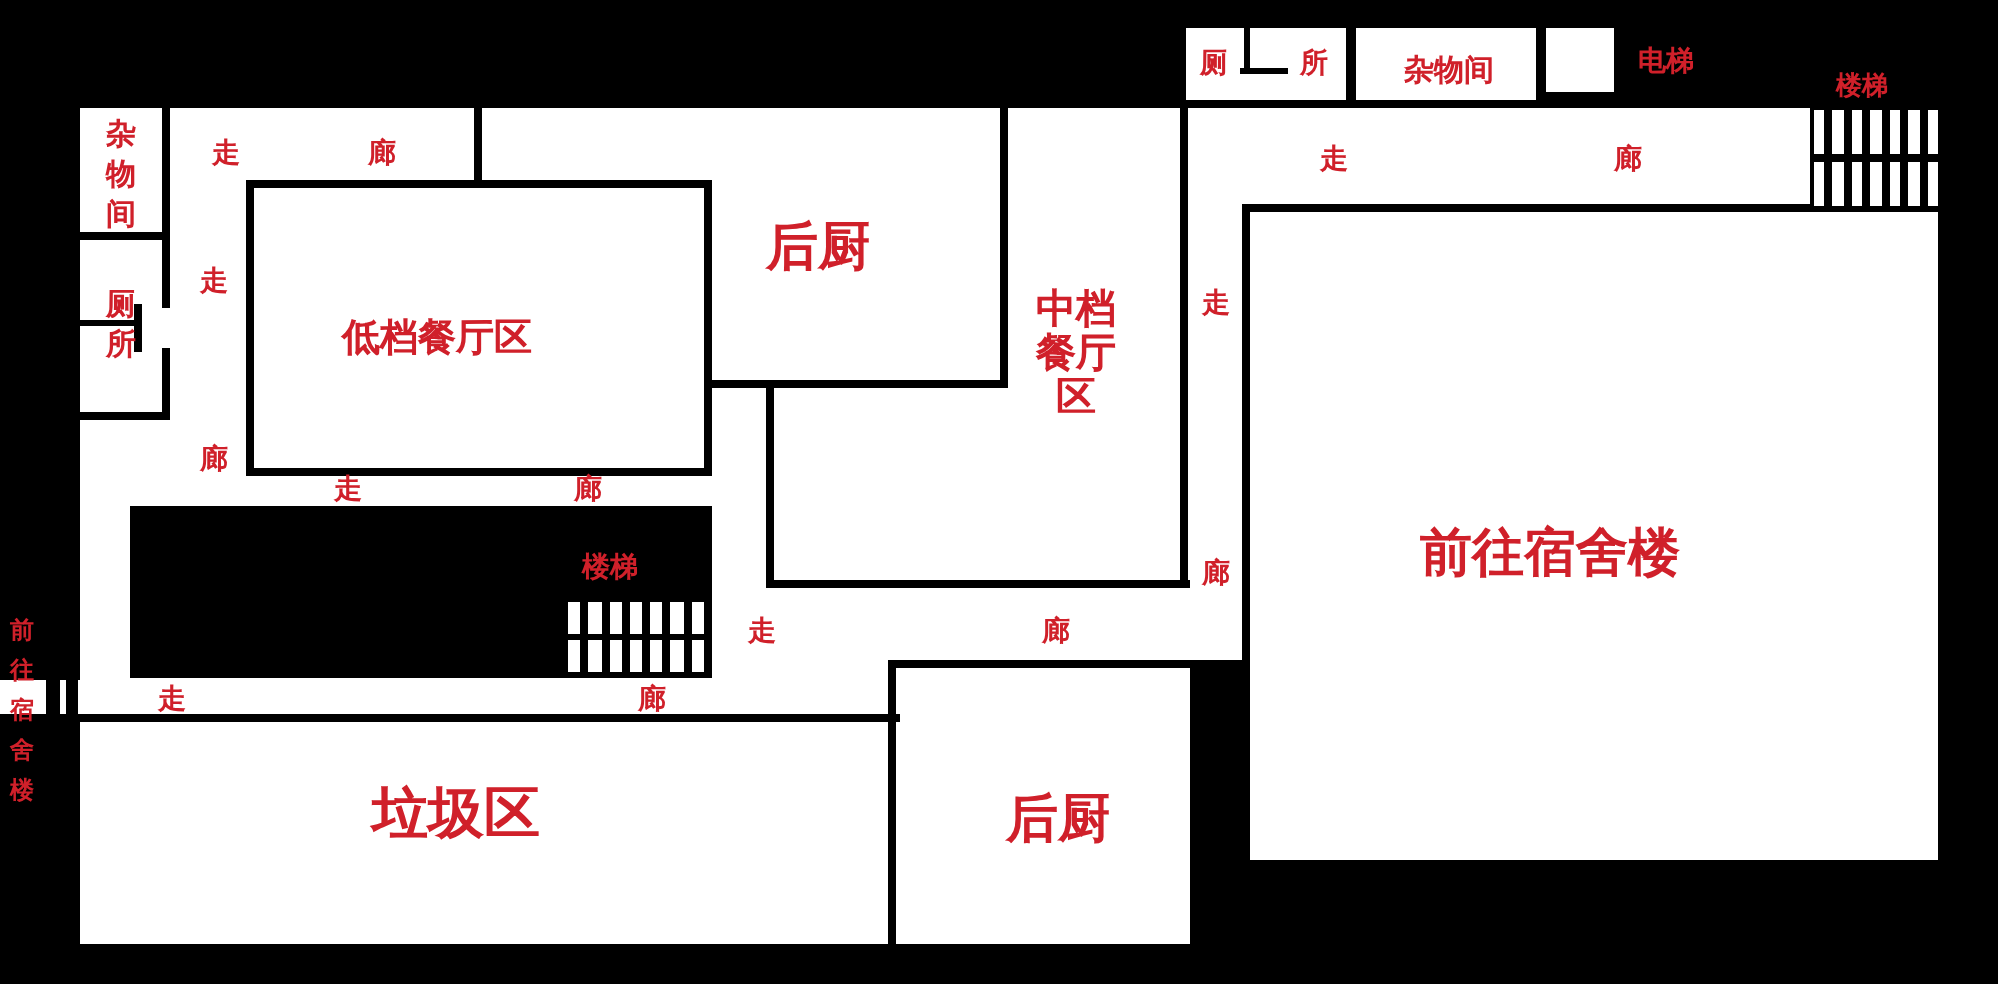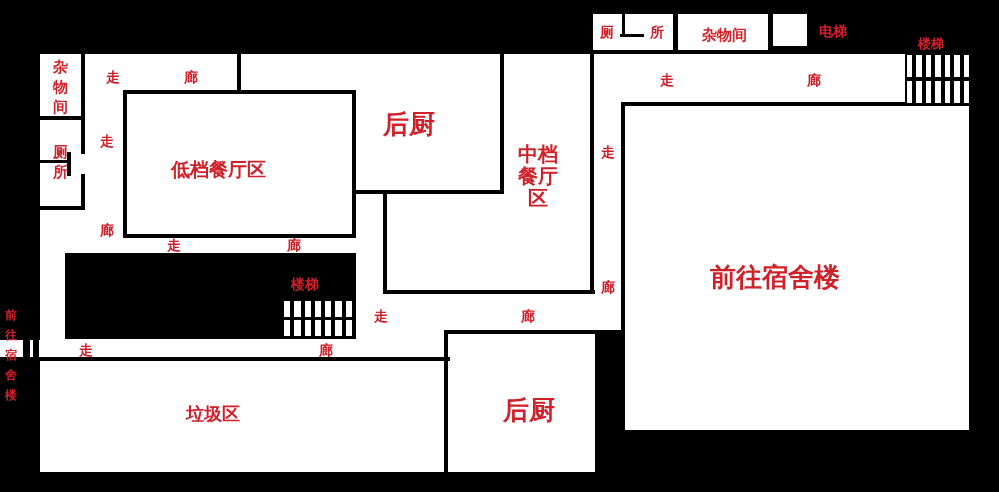--- a/index.html
+++ b/index.html
@@ -100,21 +100,21 @@
     <i style="background:#000"></i>
   </div>
 
 <div class="vt" style="left:53px;top:57px;font-size:15px;line-height:20px;">杂物间</div>
 <div class="vt" style="left:53px;top:142px;font-size:15px;line-height:20px;">厕所</div>
 <div class="t" style="left:171px;top:160px;font-size:19px;">低档餐厅区</div>
 <div class="t" style="left:383px;top:111px;font-size:26px;">后厨</div>
 <div class="vt" style="left:516px;top:143px;font-size:20px;line-height:22px;width:44px;text-align:center;">中档餐厅区</div>
 <div class="t" style="left:710px;top:264px;font-size:26px;">前往宿舍楼</div>
 <div class="t" style="left:503px;top:397px;font-size:26px;">后厨</div>
-<div class="t" style="left:186px;top:405px;font-size:18px;">垃圾区</div>
+<div class="t" style="left:186px;top:393px;font-size:28px;">垃圾区</div>
 <div class="t" style="left:600px;top:25px;font-size:14px;">厕</div>
 <div class="t" style="left:650px;top:25px;font-size:14px;">所</div>
 <div class="t" style="left:702px;top:28px;font-size:15px;">杂物间</div>
 <div class="t" style="left:819px;top:24px;font-size:14px;">电梯</div>
 <div class="t" style="left:918px;top:37px;font-size:13px;">楼梯</div>
 <div class="t" style="left:291px;top:277px;font-size:14px;">楼梯</div>
 <div class="vt" style="left:5px;top:305px;font-size:12px;line-height:20px;">前往宿舍楼</div>
 
 <div class="t" style="left:106px;top:70px;font-size:14px;">走</div>
 <div class="t" style="left:184px;top:70px;font-size:14px;">廊</div>

